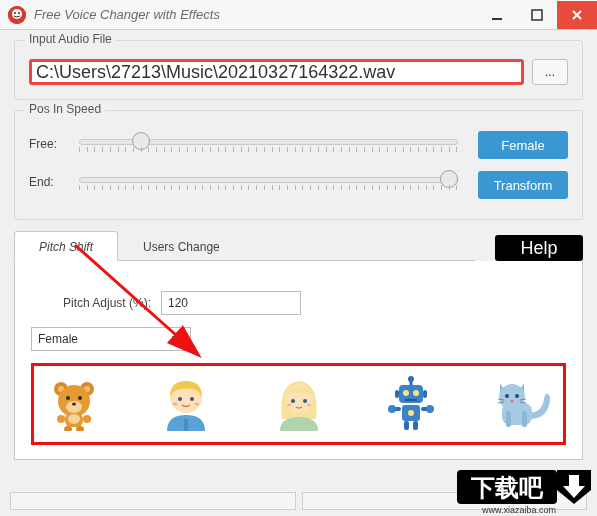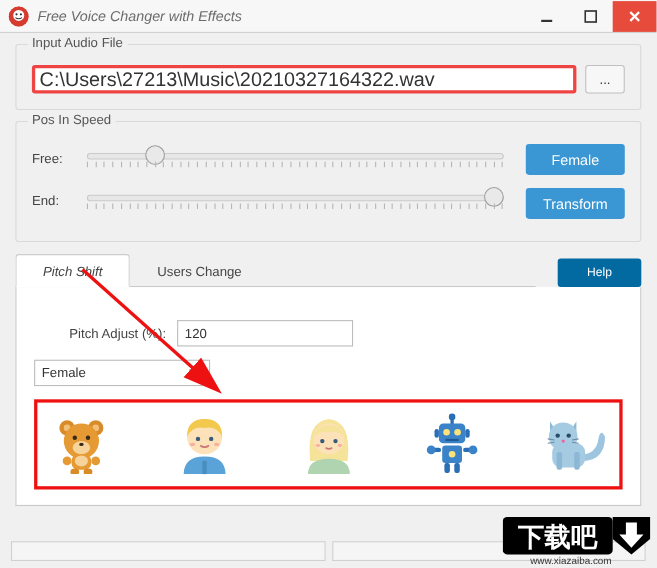--- a/index.html
+++ b/index.html
@@ -32,25 +32,25 @@
   .slider-ticks span { width:1px; height:5px; background:#b6b6b6; }
   .btnblue { width:90px; height:28px; background:#3b97d3; color:#fff; border:none; border-radius:3px; font-size:13px; margin-left:18px; display:flex; align-items:center; justify-content:center;}
   .pos-body { display:flex; gap:0px; }
   .pos-left { flex:1; }
   .pos-right { width:110px; display:flex; flex-direction:column; gap:12px; align-items:flex-end; padding-top:2px;}
   
   .tabsrow { display:flex; align-items:flex-end; gap:0; }
   .tabbar { display:flex; border-bottom:1px solid #c9c9c9; flex:1;}
   .tab { padding:8px 24px 6px 24px; font-size:12px; color:#444; border:1px solid transparent; border-bottom:none; position:relative; top:1px; background:transparent;}
   .tab.active { background:#fff; border:1px solid #c9c9c9; border-bottom:1px solid #fff; border-radius:3px 3px 0 0;font-style:italic;}
-  .helpbtn { width:76px; height:26px; background:#0369a1; color:#fff; border:none; border-radius:3px; font-size:11px; margin-left:20px;}
+  .helpbtn { width:88px; height:26px; background:#000000; color:#fff; border:none; border-radius:3px; font-size:18px; margin-left:20px;}
   .tabcontent { border:1px solid #c9c9c9; border-top:none; background:#fff; padding:30px 16px 14px 16px; position:relative;}
   .fieldrow { display:flex; align-items:center; margin-bottom:12px; }
   .fieldlabel { width:130px; text-align:right; font-size:12px; color:#444; padding-right:10px;}
-  .fieldinput { width:160px; height:24px; border:1px solid #bcbcbc; font-size:12px; padding:0 6px; color:#333;}
+  .fieldinput { width:140px; height:24px; border:1px solid #bcbcbc; font-size:12px; padding:0 6px; color:#333;}
   .combo { width:160px; height:24px; border:1px solid #bcbcbc; font-size:12px; padding:0 6px; color:#333; display:flex; align-items:center; justify-content:space-between;}
   .combo-lines { display:flex; flex-direction:column; gap:2px;}
   .combo-lines span { width:12px; height:1px; background:#666; display:block;}
   
   .presets-box { border:3px solid #e11; padding:8px 10px; display:flex; justify-content:space-between; align-items:center;}
   .preset-icon { width:60px; height:60px; display:flex; align-items:center; justify-content:center;}
   
   .arrow-overlay { position:absolute; pointer-events:none; }
   
   .watermark { position:absolute; right:0; bottom:0; }

